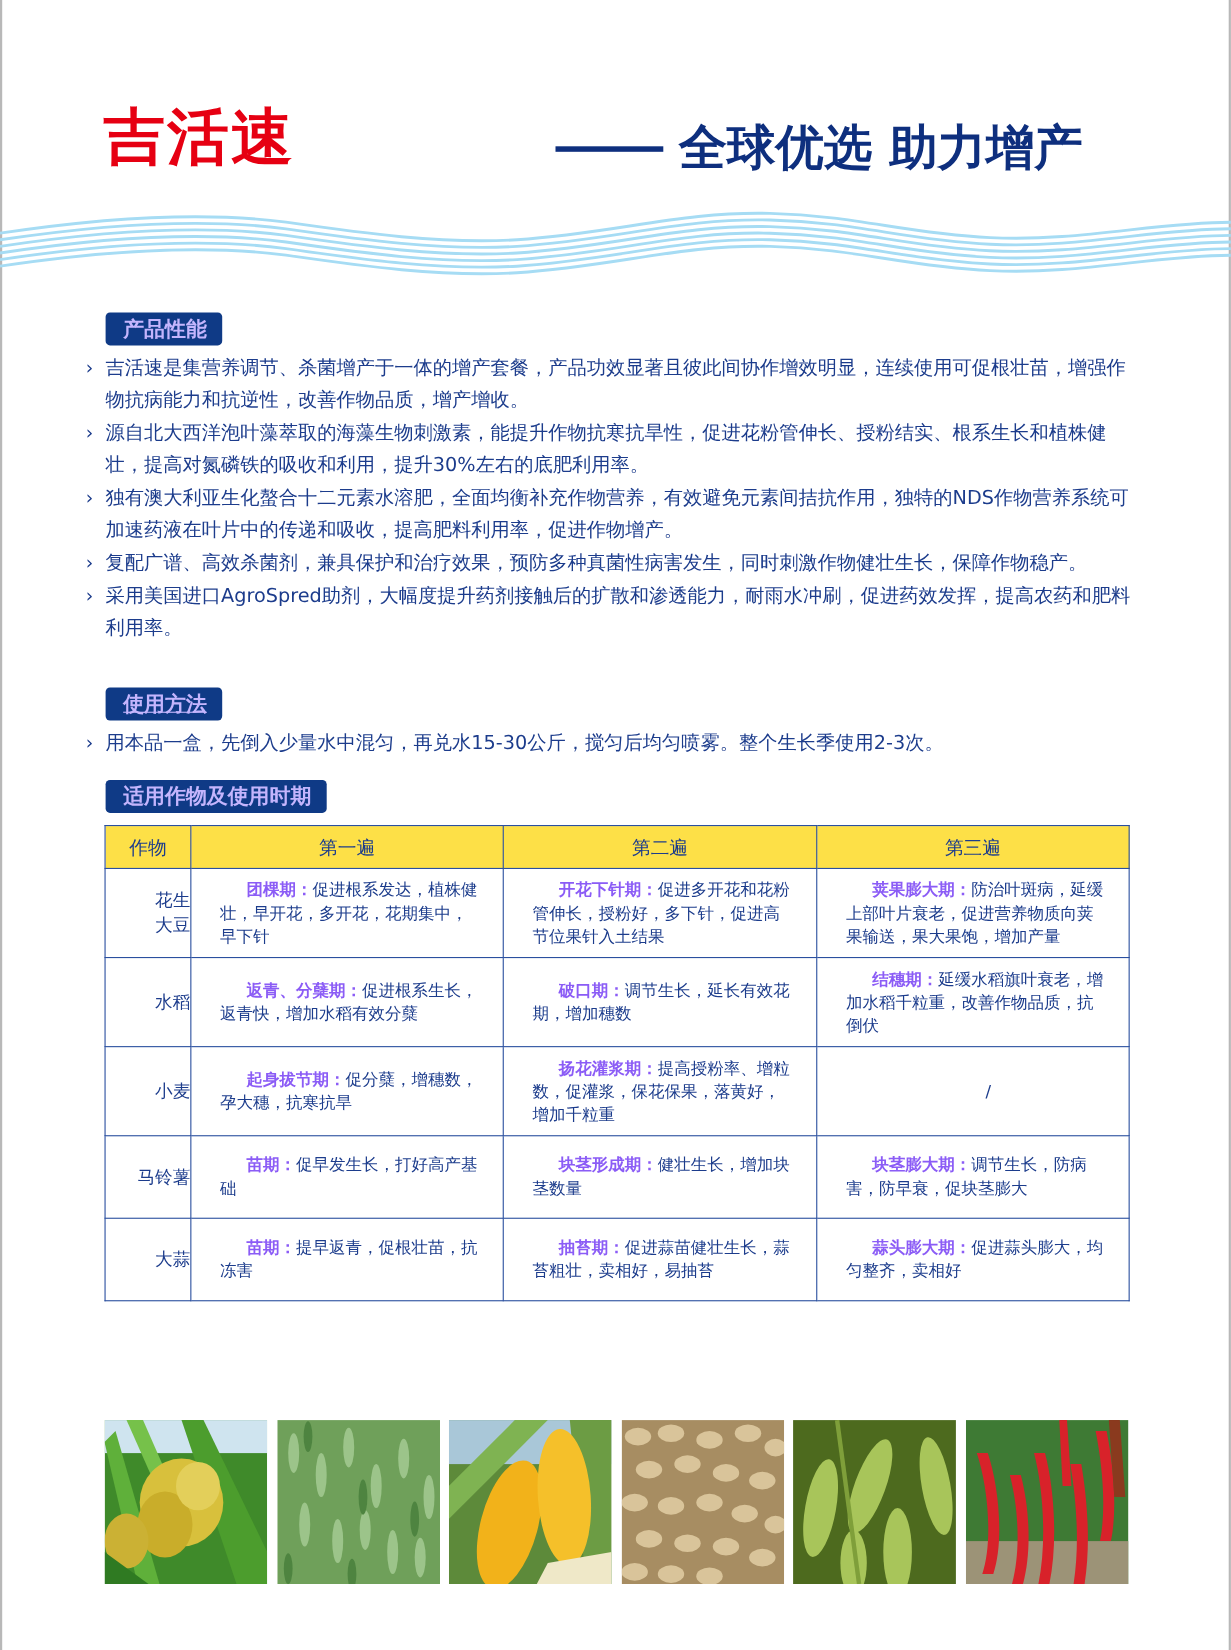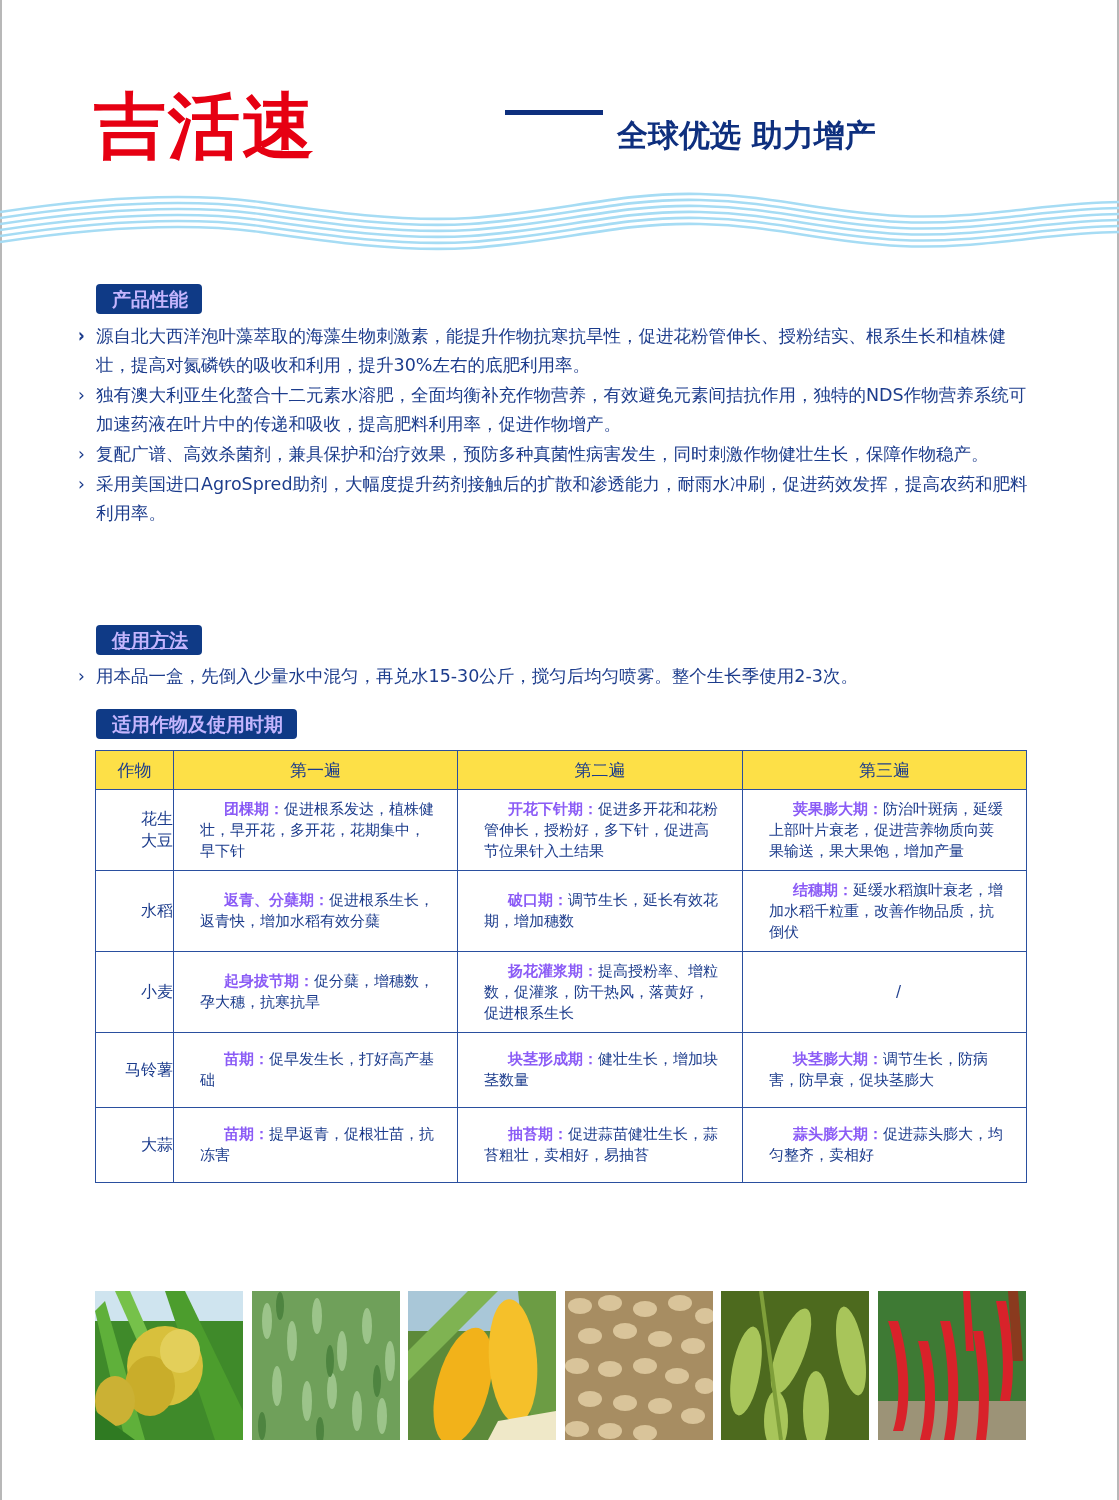--- a/index.html
+++ b/index.html
@@ -8,26 +8,26 @@
     background:#ffffff;
     font-family:"DejaVu Sans", sans-serif;
     color:#1f3f8f;
   }
   .page-border-left { position:absolute; left:0; top:0; width:2px; height:1500px; background:#b8b8b8; }
   .page-border-right { position:absolute; left:1117px; top:0; width:2px; height:1500px; background:#b8b8b8; }
 
   .brand {
     position:absolute; left:94px; top:76px;
     font-family:"DejaVu Sans", sans-serif; font-weight:bold;
-    font-size:72px; line-height:100px; color:#e60012; letter-spacing:2px;
+    font-size:56px; line-height:100px; color:#e60012; letter-spacing:2px;
   }
   .slogan {
     position:absolute; left:505px; top:110px;
-    display:flex; align-items:flex-start;
-    font-weight:bold; font-size:31px; color:#0e2f7e; line-height:50px;
+    display:flex; align-items:center;
+    font-weight:bold; font-size:44px; color:#0e2f7e; line-height:50px;
   }
   .slogan .dash { display:inline-block; width:98px; height:5px; background:#0e2f7e; margin-right:14px; }
   .waves { position:absolute; left:0; top:188px; width:1119px; height:70px; }
 
   .section-tag {
     position:absolute; left:96px;
     background:#0f3a86; color:#c4b5fd;
     font-weight:bold; font-size:19px; line-height:30px;
     padding:0 14px 0 16px; border-radius:4px;
   }
@@ -82,21 +82,21 @@
     <path d="M0,30 C120,12 200,12 260,20 C330,30 400,40 470,36 C560,30 620,10 700,12 C780,14 820,30 900,34 C980,38 1050,20 1119,20"></path>
     <path d="M0,36 C120,18 200,18 260,26 C330,36 400,46 470,42 C560,36 620,16 700,18 C780,20 820,36 900,40 C980,44 1050,26 1119,26"></path>
     <path d="M0,42 C120,24 200,24 260,32 C330,42 400,52 470,48 C560,42 620,22 700,24 C780,26 820,42 900,46 C980,50 1050,32 1119,32"></path>
     <path d="M0,48 C120,30 200,30 260,38 C330,48 400,58 470,54 C560,48 620,28 700,30 C780,32 820,48 900,52 C980,56 1050,38 1119,38"></path>
     <path d="M0,54 C120,36 200,36 260,44 C330,54 400,64 470,60 C560,54 620,34 700,36 C780,38 820,54 900,58 C980,62 1050,44 1119,44"></path>
   </g>
 </svg>
 
 <div class="section-tag" style="top:284px;">产品性能</div>
 <div class="bullets" style="top:321px;">
-  <div class="bullet"><span class="chev">›</span></div>
+  <div class="bullet"><span class="chev">›</span><span>吉活速是集营养调节、杀菌增产于一体的增产套餐，产品功效显著且彼此间协作增效明显，连续使用可促根壮苗，增强作物抗病能力和抗逆性，改善作物品质，增产增收。</span></div>
   <div class="bullet"><span class="chev">›</span><span>源自北大西洋泡叶藻萃取的海藻生物刺激素，能提升作物抗寒抗旱性，促进花粉管伸长、授粉结实、根系生长和植株健壮，提高对氮磷铁的吸收和利用，提升30%左右的底肥利用率。</span></div>
   <div class="bullet"><span class="chev">›</span><span>独有澳大利亚生化螯合十二元素水溶肥，全面均衡补充作物营养，有效避免元素间拮抗作用，独特的NDS作物营养系统可加速药液在叶片中的传递和吸收，提高肥料利用率，促进作物增产。</span></div>
   <div class="bullet"><span class="chev">›</span><span>复配广谱、高效杀菌剂，兼具保护和治疗效果，预防多种真菌性病害发生，同时刺激作物健壮生长，保障作物稳产。</span></div>
   <div class="bullet"><span class="chev">›</span><span>采用美国进口AgroSpred助剂，大幅度提升药剂接触后的扩散和渗透能力，耐雨水冲刷，促进药效发挥，提高农药和肥料利用率。</span></div>
 </div>
 
 <div class="section-tag" style="top:625px;text-decoration:underline;">使用方法</div>
 <div class="bullets" style="top:662px;">
   <div class="bullet"><span class="chev">›</span><span>用本品一盒，先倒入少量水中混匀，再兑水15-30公斤，搅匀后均匀喷雾。整个生长季使用2-3次。</span></div>
 </div>
@@ -128,21 +128,21 @@
       </tr>
       <tr>
         <td class="crop-name"><span style="white-space: pre-line;">水稻</span></td>
         <td><b>返青、分蘖期：</b><span>促进根系生长，返青快，增加水稻有效分蘖</span></td>
         <td><b>破口期：</b><span>调节生长，延长有效花期，增加穗数</span></td>
         <td><b>结穗期：</b><span>延缓水稻旗叶衰老，增加水稻千粒重，改善作物品质，抗倒伏</span></td>
       </tr>
       <tr>
         <td class="crop-name"><span style="white-space: pre-line;">小麦</span></td>
         <td><b>起身拔节期：</b><span>促分蘖，增穗数，孕大穗，抗寒抗旱</span></td>
-        <td><b>扬花灌浆期：</b><span>提高授粉率、增粒数，促灌浆，防干热风，落黄好，促进根系生长</span></td>
+        <td><b>扬花灌浆期：</b><span>提高授粉率、增粒数，促灌浆，保花保果，落黄好，增加千粒重</span></td>
         <td class="empty"><b></b><span>/</span></td>
       </tr>
       <tr class="short">
         <td class="crop-name"><span style="white-space: pre-line;">马铃薯</span></td>
         <td><b>苗期：</b><span>促早发生长，打好高产基础</span></td>
         <td><b>块茎形成期：</b><span>健壮生长，增加块茎数量</span></td>
         <td><b>块茎膨大期：</b><span>调节生长，防病害，防早衰，促块茎膨大</span></td>
       </tr>
       <tr class="short">
         <td class="crop-name"><span style="white-space: pre-line;">大蒜</span></td>

